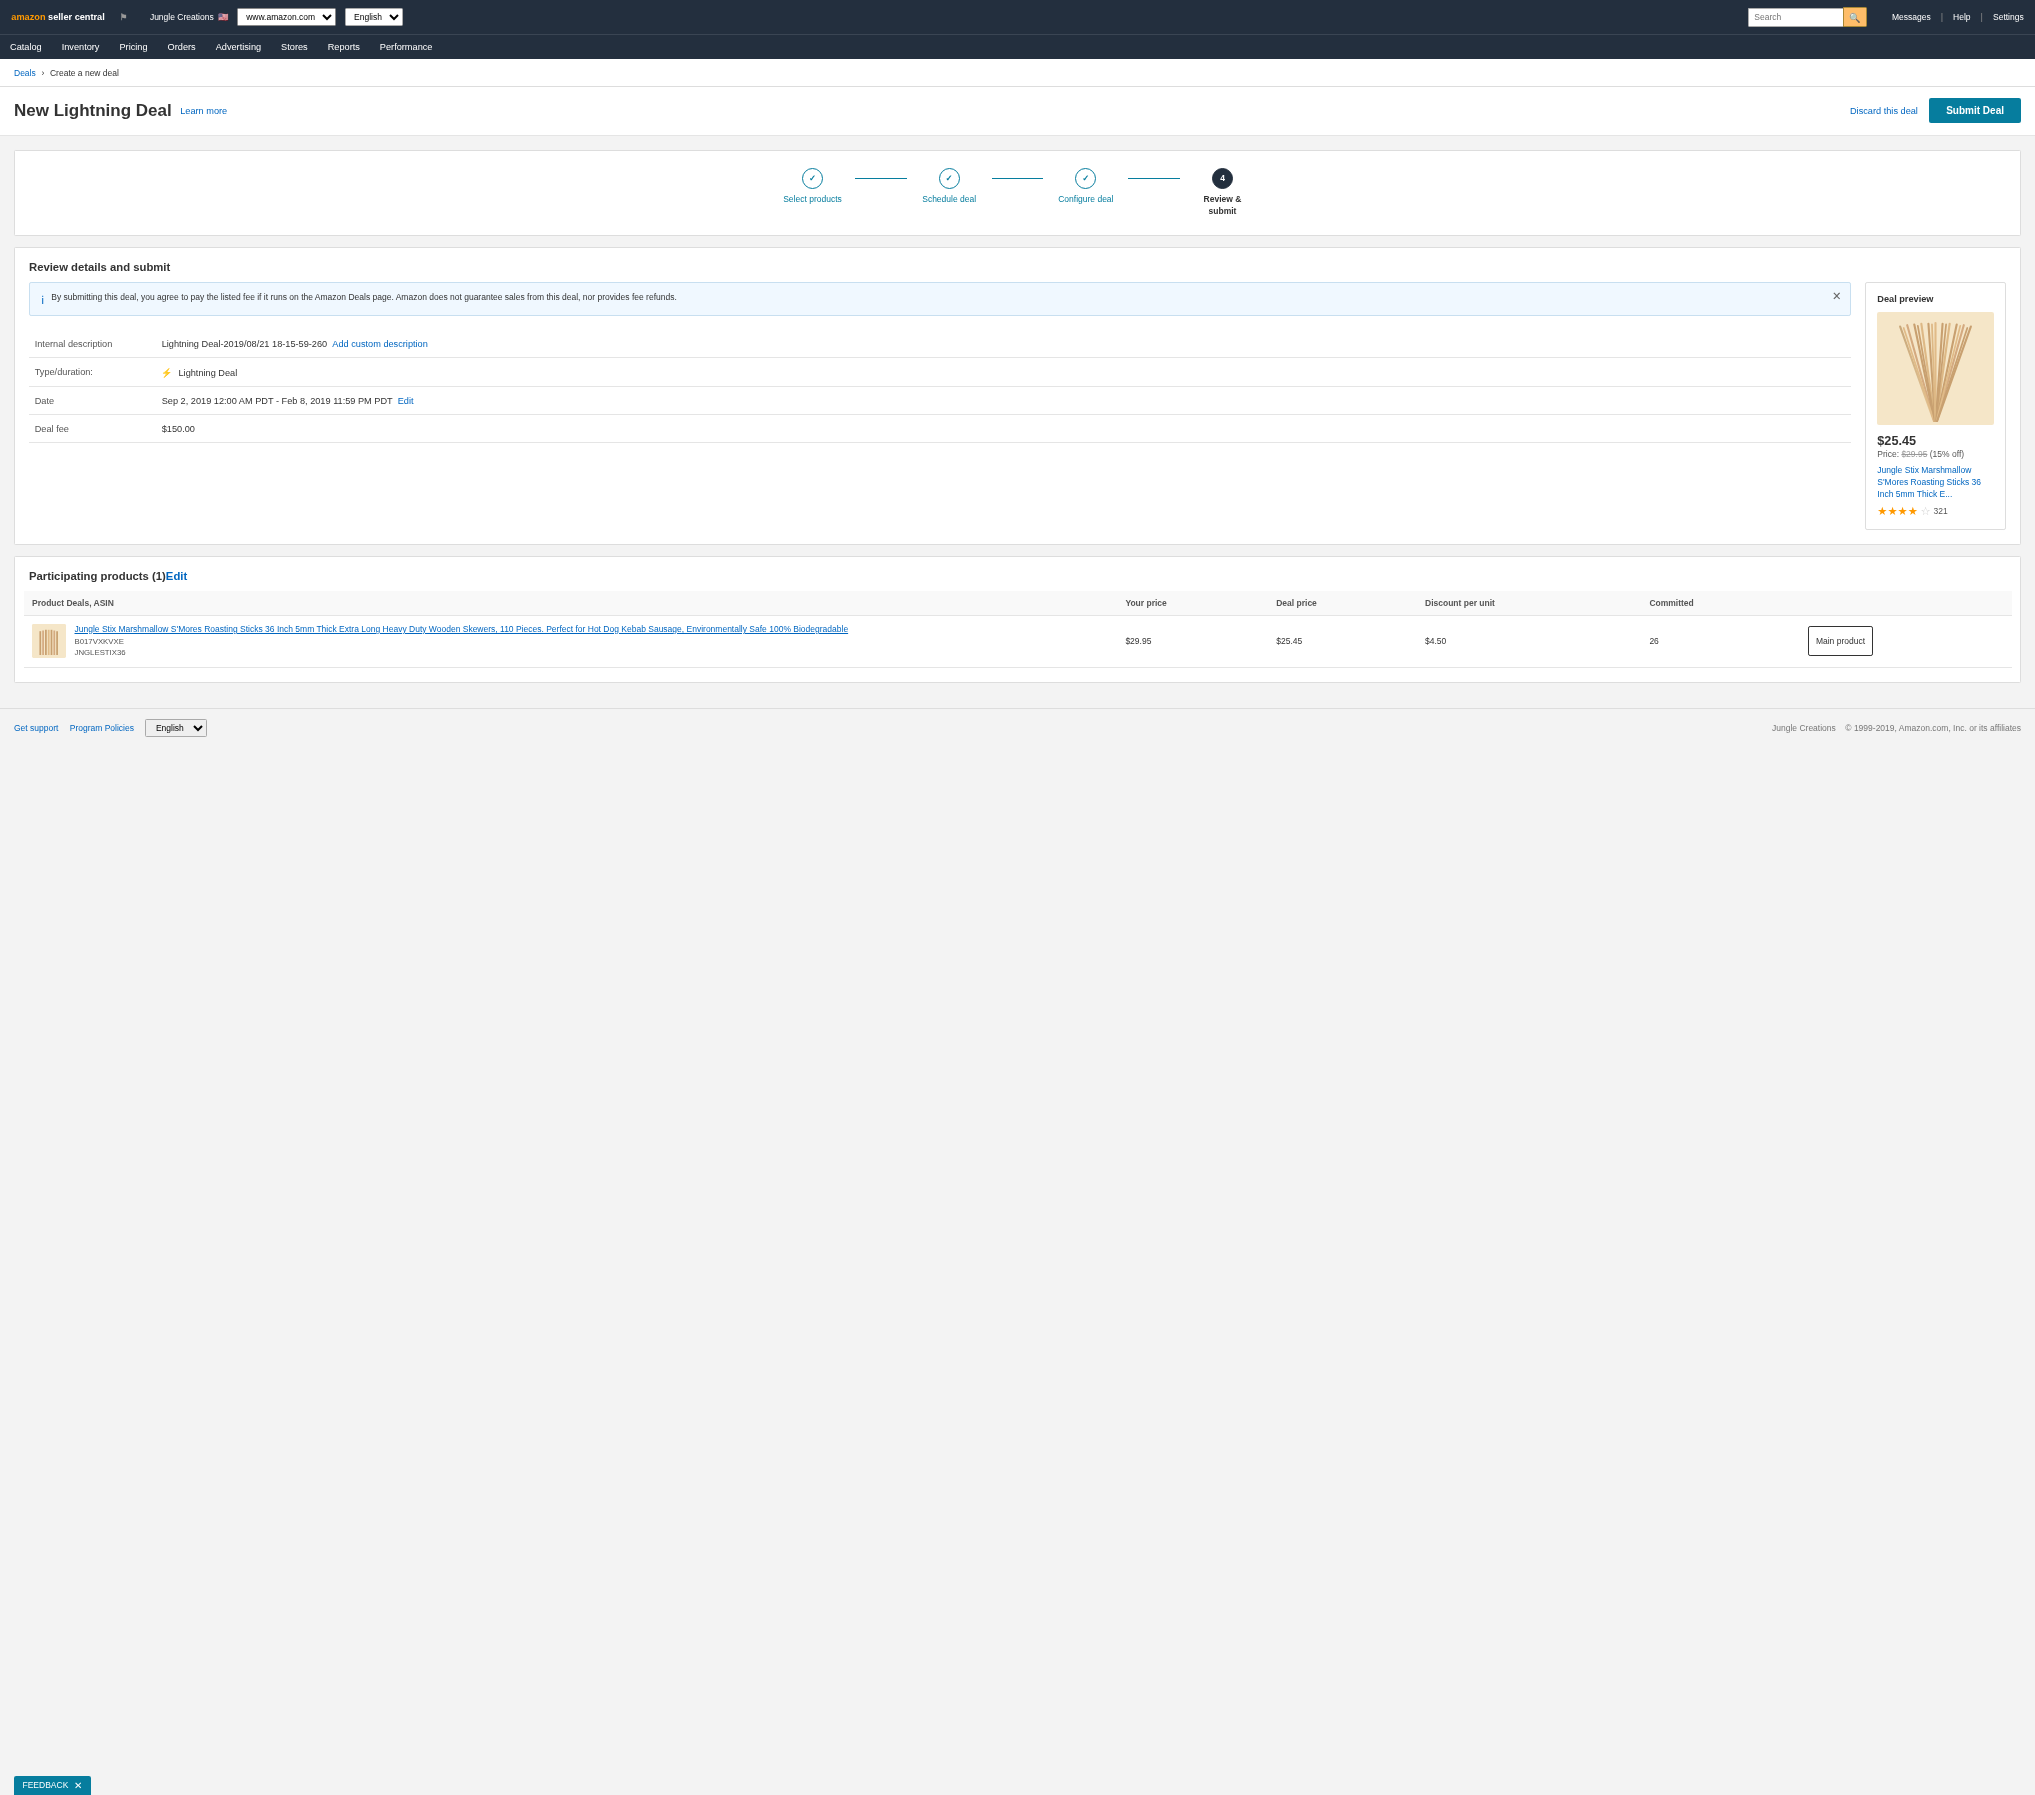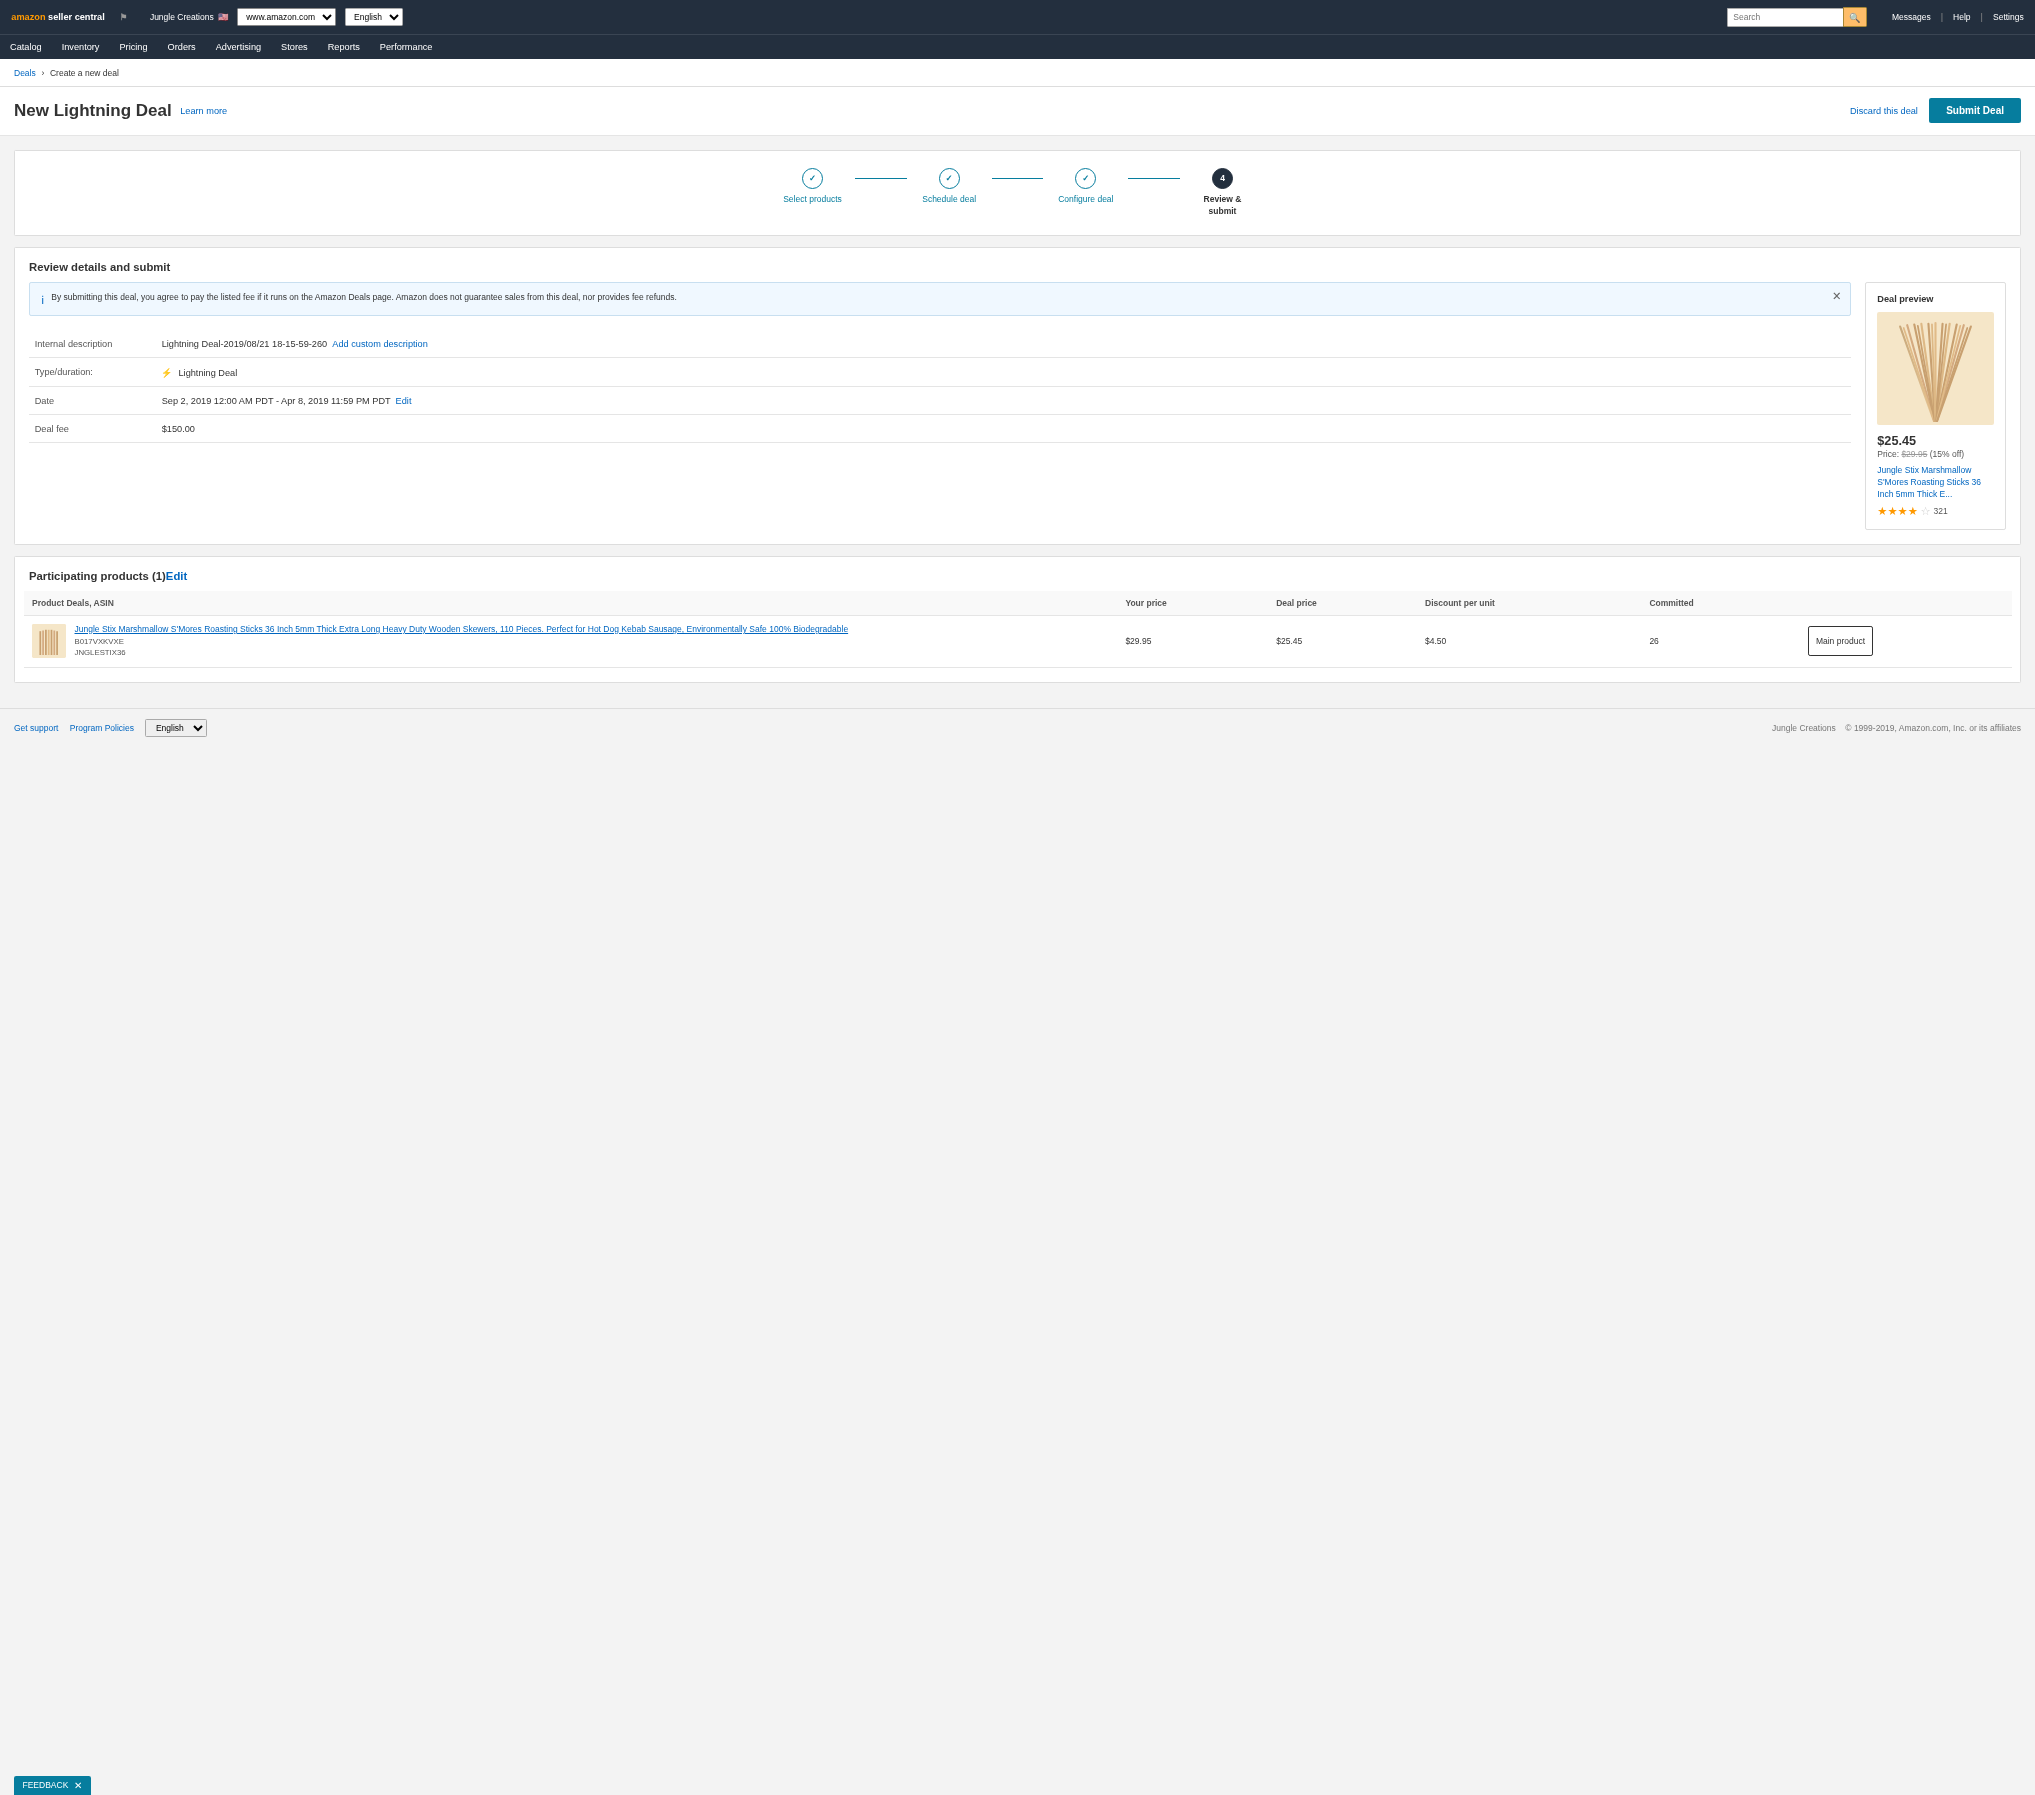--- a/index.html
+++ b/index.html
@@ -48,21 +48,21 @@
       display: flex;
       align-items: center;
       margin-left: auto;
     }
     .search-input {
       padding: 3.5px 5.7px;
       font-size: 8.5px;
       border: 0.7px solid #aaa;
       border-right: none;
       border-radius: 1.4px 0 0 1.4px;
-      width: 116px;
+      width: 95px;
     }
     .search-btn {
       padding: 3.5px 5.7px;
       background: #febd69;
       border: 0.7px solid #a88734;
       border-radius: 0 1.4px 1.4px 0;
       cursor: pointer;
       font-size: 9.2px;
     }
     .top-nav-links {
@@ -483,21 +483,21 @@
               <tr>
                 <td>Type/duration:</td>
                 <td>
                   <span class="lightning-icon">⚡</span>
                   <span>Lightning Deal</span>
                 </td>
               </tr>
               <tr>
                 <td>Date</td>
                 <td>
-                  <span>Sep 2, 2019 12:00 AM PDT - Apr 8, 2019 11:59 PM PDT</span>
+                  <span>Sep 2, 2019 12:00 AM PDT - Feb 8, 2019 11:59 PM PDT</span>
                   &nbsp;<a href="#" class="detail-link">Edit</a>
                 </td>
               </tr>
               <tr>
                 <td>Deal fee</td>
                 <td>$150.00</td>
               </tr>
             </tbody>
           </table>
         </div>

